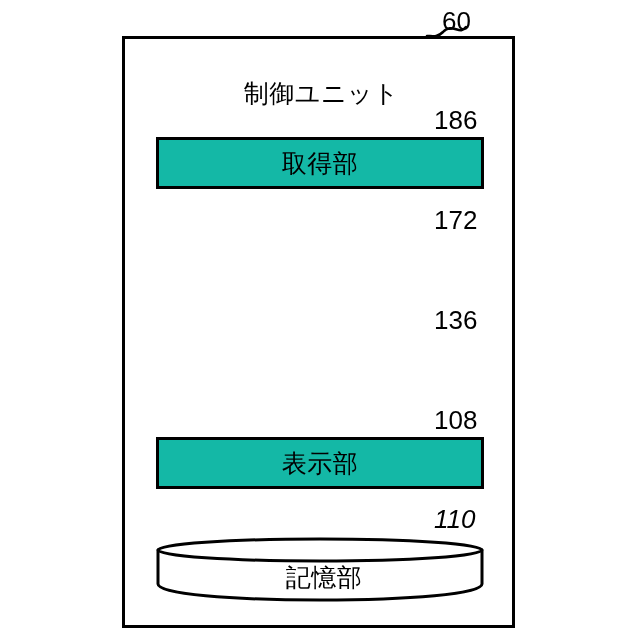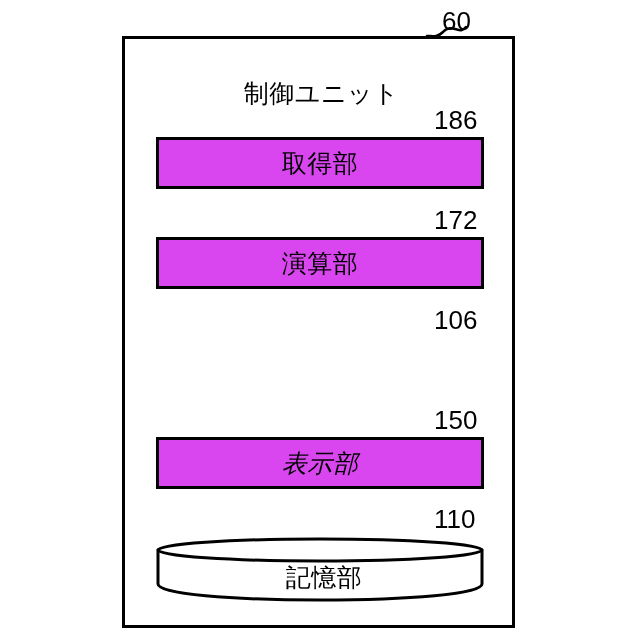--- a/index.html
+++ b/index.html
@@ -48,41 +48,41 @@
   }
 
   
   .comp-box {
     position: absolute;
     left: 156px;
     width: 328px;
     height: 52px;
     border: 3px solid #000000;
     box-sizing: border-box;
-    background: #d946ef;
+    background: #14b8a6;
   }
   .comp-box .comp-label {
     position: absolute;
     left: 0;
     top: 0;
     width: 100%;
     height: 100%;
     display: flex;
     align-items: center;
     justify-content: center;
     font-size: 25px;
     line-height: 1;
     letter-spacing: 0.5px;
     white-space: nowrap;
   }
 
   .comp-box.b1 { top: 137px; }
   .comp-box.b2 { top: 237px; }
   .comp-box.b3 { top: 337px; }
-  .comp-box.b4 { top: 437px; font-style: italic; }
+  .comp-box.b4 { top: 437px; }
 
   
   .cylinder {
     position: absolute;
     left: 156px;
     top: 536px;
     width: 328px;
     height: 66px;
   }
   .cyl-svg {
@@ -111,21 +111,21 @@
     position: absolute;
     font-size: 26px;
     line-height: 1;
     white-space: nowrap;
   }
   .callout.n60  { left: 442px; top: 8px;  }
   .callout.n102 { left: 434px; top: 107px; }
   .callout.n104 { left: 434px; top: 207px; }
   .callout.n106 { left: 434px; top: 307px; }
   .callout.n108 { left: 434px; top: 407px; }
-  .callout.n110 { left: 434px; top: 506px; }
+  .callout.n110 { left: 434px; top: 506px; font-style: italic; }
 
   .leader-svg {
     position: absolute;
     left: 0;
     top: 0;
     width: 640px;
     height: 640px;
     pointer-events: none;
   }
 </style>
@@ -152,39 +152,36 @@
   </svg>
 
   <div class="outer-box">
     <div class="outer-title">制御ユニット</div>
   </div>
 
   <div class="comp-box b1">
     <span class="comp-label">取得部</span>
   </div>
 
-  <div class="comp-box b2">
-    <span class="comp-label">演算部</span>
-  </div>
 
 
   <div class="comp-box b4">
     <span class="comp-label">表示部</span>
   </div>
 
   <div class="cylinder">
     <svg class="cyl-svg" width="328" height="66" viewBox="0 0 328 66" xmlns="http://www.w3.org/2000/svg">
 
       <path d="M 2 14 L 2 48 C 2 58, 75 64, 164 64 C 253 64, 326 58, 326 48 L 326 14 Z" fill="#ffffff" stroke="#000000" stroke-width="3" stroke-linejoin="round"></path>
 
       <ellipse cx="164" cy="14" rx="162" ry="11" fill="#ffffff" stroke="#000000" stroke-width="3"></ellipse>
     </svg>
     <span class="cyl-label">記憶部</span>
   </div>
 
   <span class="callout n60">60</span>
   <span class="callout n102">186</span>
   <span class="callout n104">172</span>
-  <span class="callout n106">106</span>
-  <span class="callout n108">150</span>
+  <span class="callout n106">136</span>
+  <span class="callout n108">108</span>
   <span class="callout n110">110</span>
 
 </div>
 
 </body></html>

